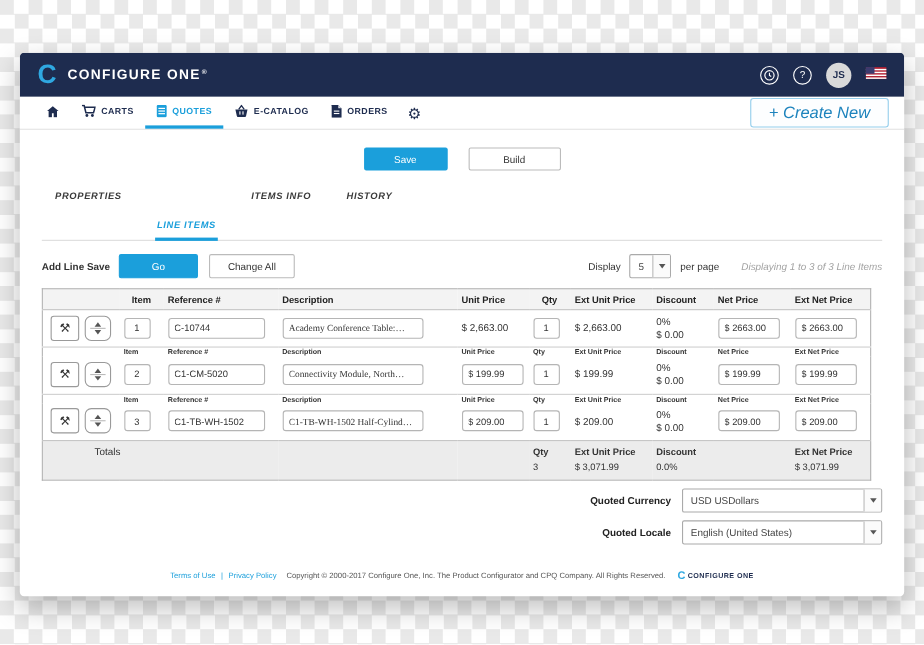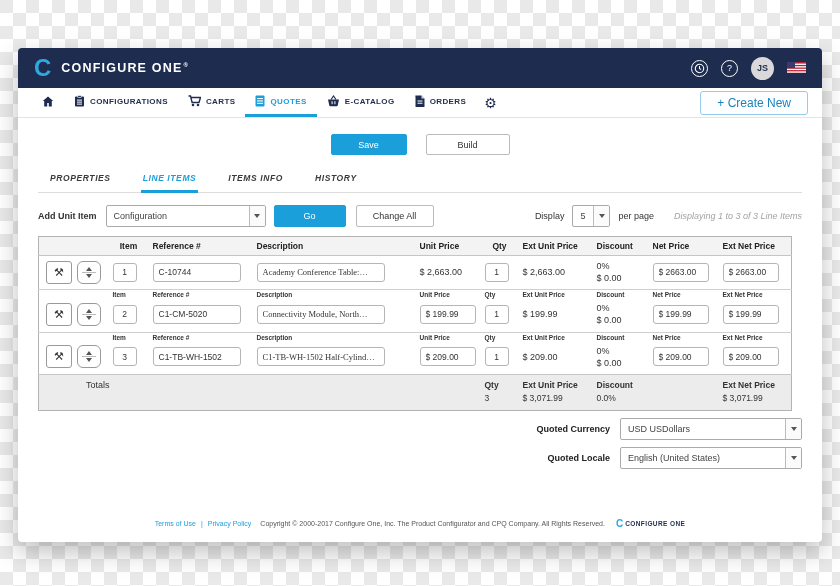--- a/index.html
+++ b/index.html
@@ -23,34 +23,34 @@
     font-size:9px; font-weight:bold; display:flex; align-items:center; justify-content:center; cursor:pointer; }
 
   
   .nav { height:30px; background:#fff; border-bottom:1px solid #e3e3e3; display:flex;
     align-items:stretch; padding:0 14px; flex:0 0 auto; }
   .nav-item { display:flex; align-items:center; gap:5px; font-size:8px; font-weight:bold;
     color:#1e2c4f; letter-spacing:.4px; padding:0 10px; cursor:pointer; border-bottom:3px solid transparent; }
   .nav-item.active { color:#1b9fdb; border-bottom-color:#1b9fdb; }
   .nav-gear { font-size:14px; color:#1e2c4f; display:flex; align-items:center; padding:0 8px; cursor:pointer; }
   .create-new { margin-left:auto; align-self:center; background:#fdfeff; border:1px solid #93cdeb;
-    color:#1d83bd; font-size:12px; padding:4px 16px; border-radius:3px; cursor:pointer; }
+    color:#1d83bd; font-size:15px; padding:4px 16px; border-radius:3px; cursor:pointer;font-style:italic; }
 
   
   .main { flex:1; display:flex; flex-direction:column; padding:0 20px; }
   .btn-row { display:flex; justify-content:center; gap:19px; margin-top:16px; }
   .btn { height:21px; font-size:9px; border-radius:2px; cursor:pointer;
     display:flex; align-items:center; justify-content:center; }
   .btn-save { width:76px; background:#1b9fdb; color:#fff; border:1px solid #1b9fdb; }
   .btn-build { width:84px; background:#fff; color:#333; border:1px solid #bbb; }
 
   .tabs { display:flex; gap:28px; margin-top:13px; border-bottom:1px solid #ddd; padding:0 10px; }
   .tab { font-size:8.5px; font-weight:bold; letter-spacing:.6px; color:#3a3a3a;
     padding:5px 2px 7px; border-bottom:3px solid transparent; margin-bottom:-1px; cursor:pointer;font-style:italic; }
-  .tab.active { color:#1b9fdb; border-bottom-color:#1b9fdb; }
+  .tab.active { color:#1b9fdb; border-bottom-color:#1b9fdb;margin-top:26px; }
 
   .toolbar { display:flex; align-items:center; margin-top:12px; font-size:9px; color:#333; }
   .lbl-b { font-weight:bold; }
   .fselect { display:flex; align-items:center; border:1px solid #aaa; background:#fff;
     height:22px; border-radius:2px; font-size:9px; color:#444; cursor:pointer; }
   .fselect .val { padding:0 7px; flex:1; white-space:nowrap; }
   .fselect .chev { width:16px; align-self:stretch; border-left:1px solid #bbb; background:#fbfbfb;
     display:flex; align-items:center; justify-content:center; }
   .tri-down { width:0; height:0; border-left:3px solid transparent; border-right:3px solid transparent; border-top:4px solid #555; }
   .sel-config { width:160px; margin-left:9px; }
@@ -135,30 +135,20 @@
       </div>
     </div>
 
     <div class="nav">
       <span class="nav-item">
         <svg width="12" height="11" viewBox="0 0 12 11">
             <path d="M6 .5L.8 5h1.4v5.5h3V7h1.6v3.5h3V5h1.4z" fill="#1e2c4f"></path>
           </svg>
       </span>
       <span class="nav-item">
-        <svg width="11" height="12" viewBox="0 0 11 12">
-            <rect x="1" y="1.5" width="9" height="10" rx="1" fill="#1e2c4f"></rect>
-            <rect x="3.6" y="0.4" width="3.8" height="2" rx="0.5" fill="#1e2c4f" stroke="#fff" stroke-width="0.7"></rect>
-            <rect x="3" y="4.6" width="5" height="1" fill="#fff"></rect>
-            <rect x="3" y="6.6" width="5" height="1" fill="#fff"></rect>
-            <rect x="3" y="8.6" width="5" height="1" fill="#fff"></rect>
-          </svg>
-        <span>CONFIGURATIONS</span>
-      </span>
-      <span class="nav-item">
         <svg width="13" height="12" viewBox="0 0 13 12">
             <path d="M.5 1h2l1.6 6.5h6.9l1.5-5H3.4" fill="none" stroke="#1e2c4f" stroke-width="1.4"></path>
             <circle cx="5" cy="10" r="1.3" fill="#1e2c4f"></circle>
             <circle cx="10" cy="10" r="1.3" fill="#1e2c4f"></circle>
           </svg>
         <span>CARTS</span>
       </span>
       <span class="nav-item active">
         <svg width="10" height="12" viewBox="0 0 10 12">
             <rect x="0.5" y="0.5" width="9" height="11" rx="1" fill="#1b9fdb"></rect>
@@ -198,27 +188,21 @@
       </div>
 
       <div class="tabs">
         <span class="tab">PROPERTIES</span>
         <span class="tab active">LINE ITEMS</span>
         <span class="tab">ITEMS INFO</span>
         <span class="tab">HISTORY</span>
       </div>
 
       <div class="toolbar">
-        <span class="lbl-b">Add Unit Item</span>
-        <span class="fselect sel-config">
-          <span class="val">Configuration</span>
-          <span class="chev">
-              <span class="tri-down"></span>
-            </span>
-        </span>
+        <span class="lbl-b">Add Line Save</span>
         <button class="btn btn-save btn-go">Go</button>
         <button class="btn btn-build btn-changeall">Change All</button>
         <span class="toolbar-right">
           <span>Display</span>
           <span class="fselect sel-perpage">
             <span class="val">5</span>
             <span class="chev">
                 <span class="tri-down"></span>
               </span>
           </span>

